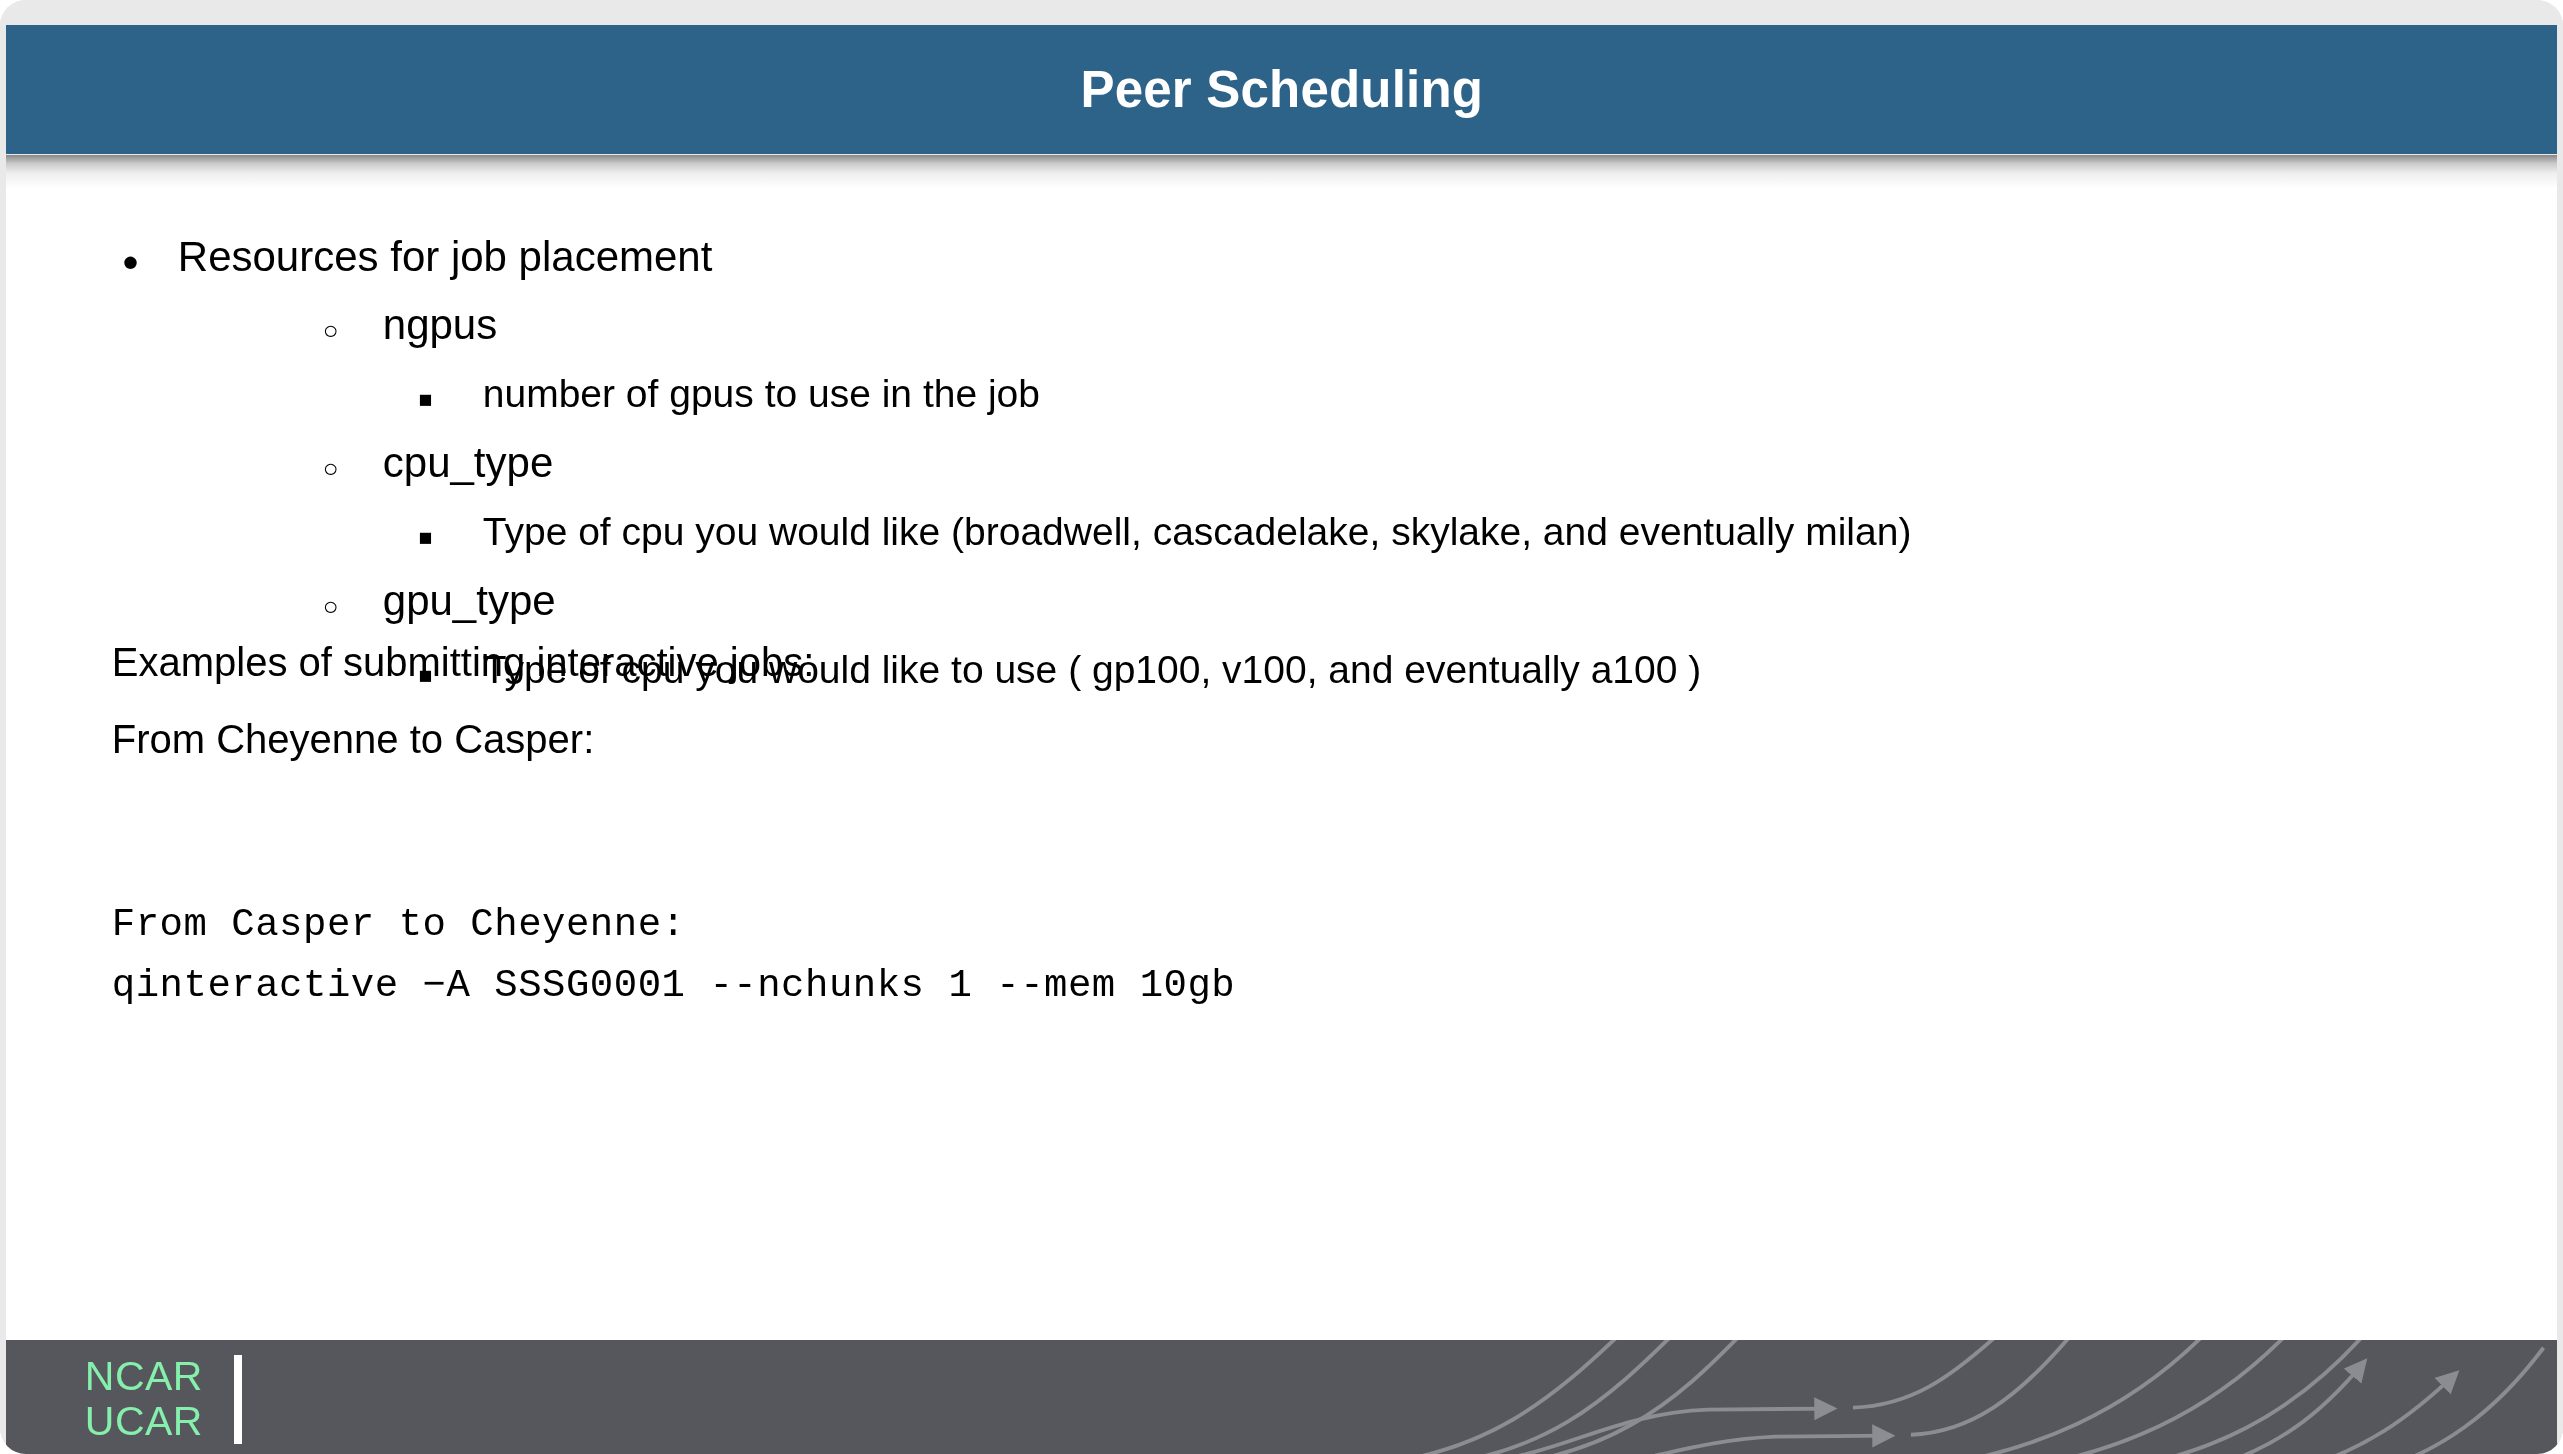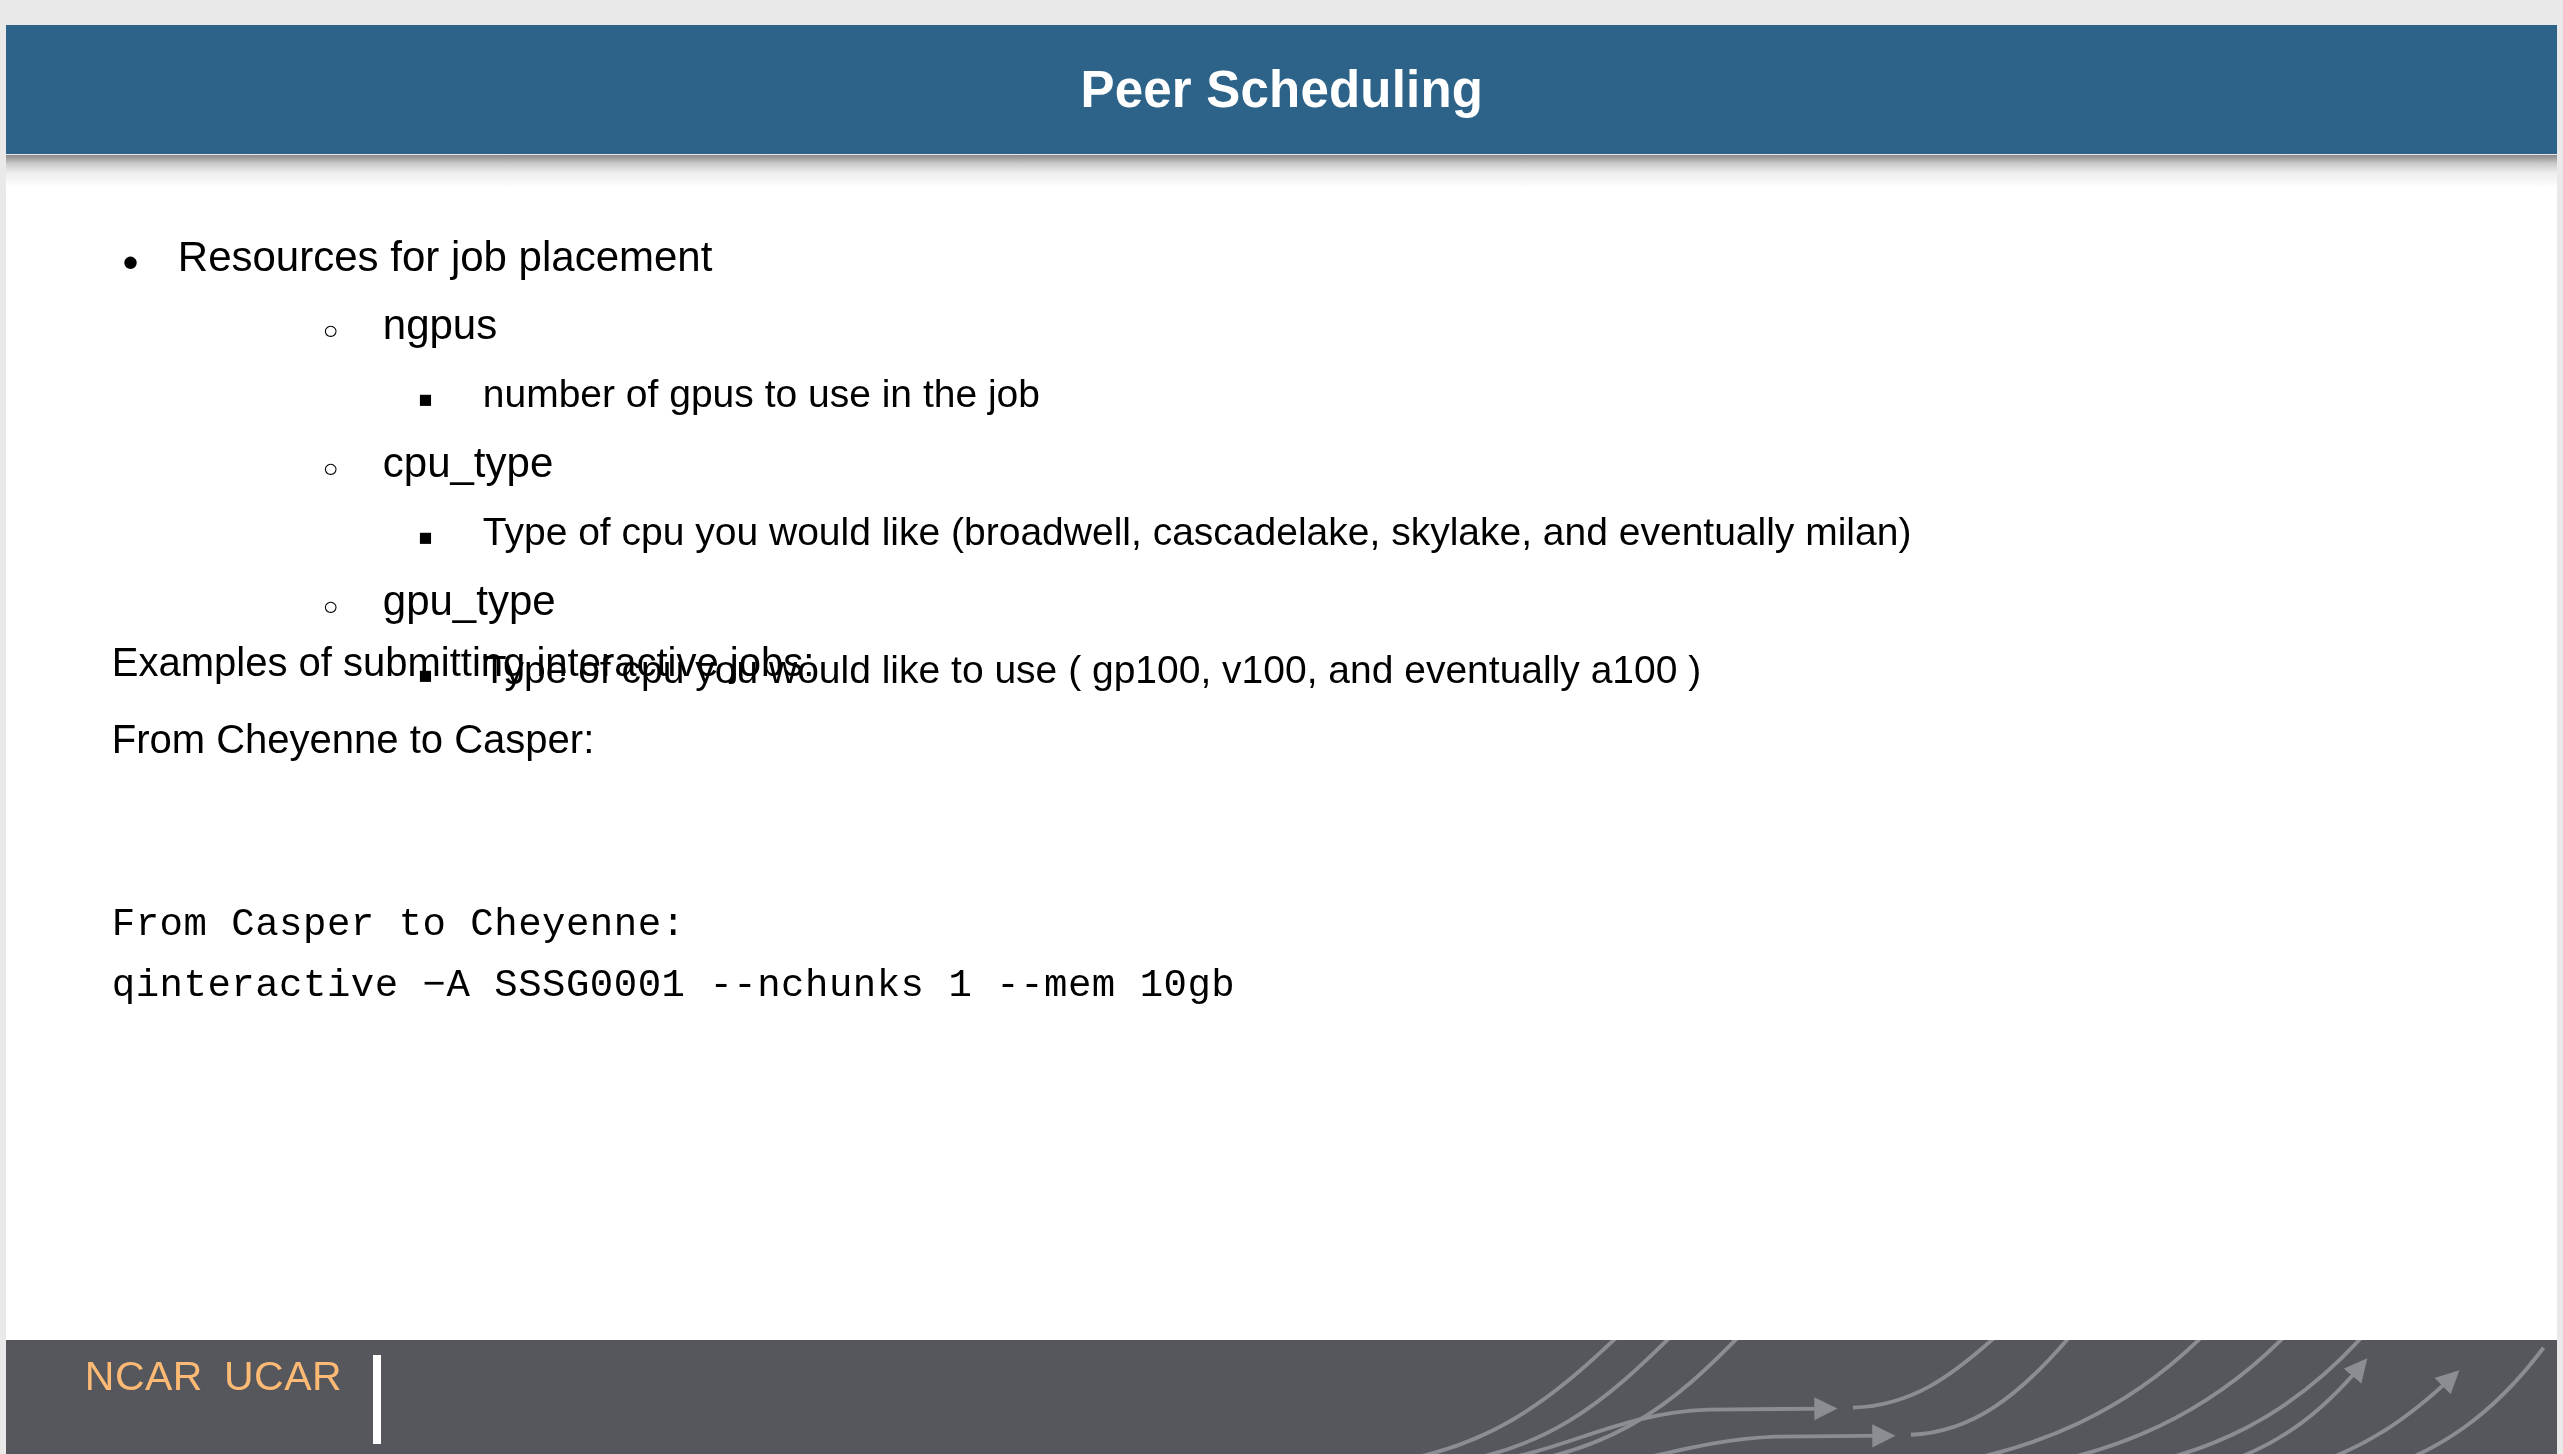--- a/index.html
+++ b/index.html
@@ -13,20 +13,21 @@
     overflow: hidden;
     font-family: "Liberation Sans", sans-serif;
   }
 
   #slide {
     position: relative;
     width: 2563px;
     height: 1454px;
     background: #E9E9E9;
     overflow: hidden;
+    border-radius: 26px;
   }
 
   
   .side-margin {
     position: absolute;
     top: 0;
     width: 5.8px;
     height: 1454px;
     background: #E9E9E9;
     z-index: 40;
@@ -164,27 +165,27 @@
   .footer-logo {
     position: absolute;
     left: 79px;
     top: 13.5px;
     display: flex;
     align-items: flex-start;
     z-index: 3;
   }
   .footer-logo .logo-words {
     display: flex;
-    color: #fdba74;
+    flex-direction: column;
+    color: #86efac;
     font-family: "Liberation Sans", sans-serif;
     font-size: 41px;
     line-height: 45px;
     font-weight: 400;
     letter-spacing: 0.5px;
-    gap: 21px;
   }
   .footer-logo .logo-bar {
     width: 7.7px;
     height: 89px;
     background: #ffffff;
     margin-left: 31px;
     margin-top: 1.9px;
   }
   .footer-curves {
     position: absolute;

